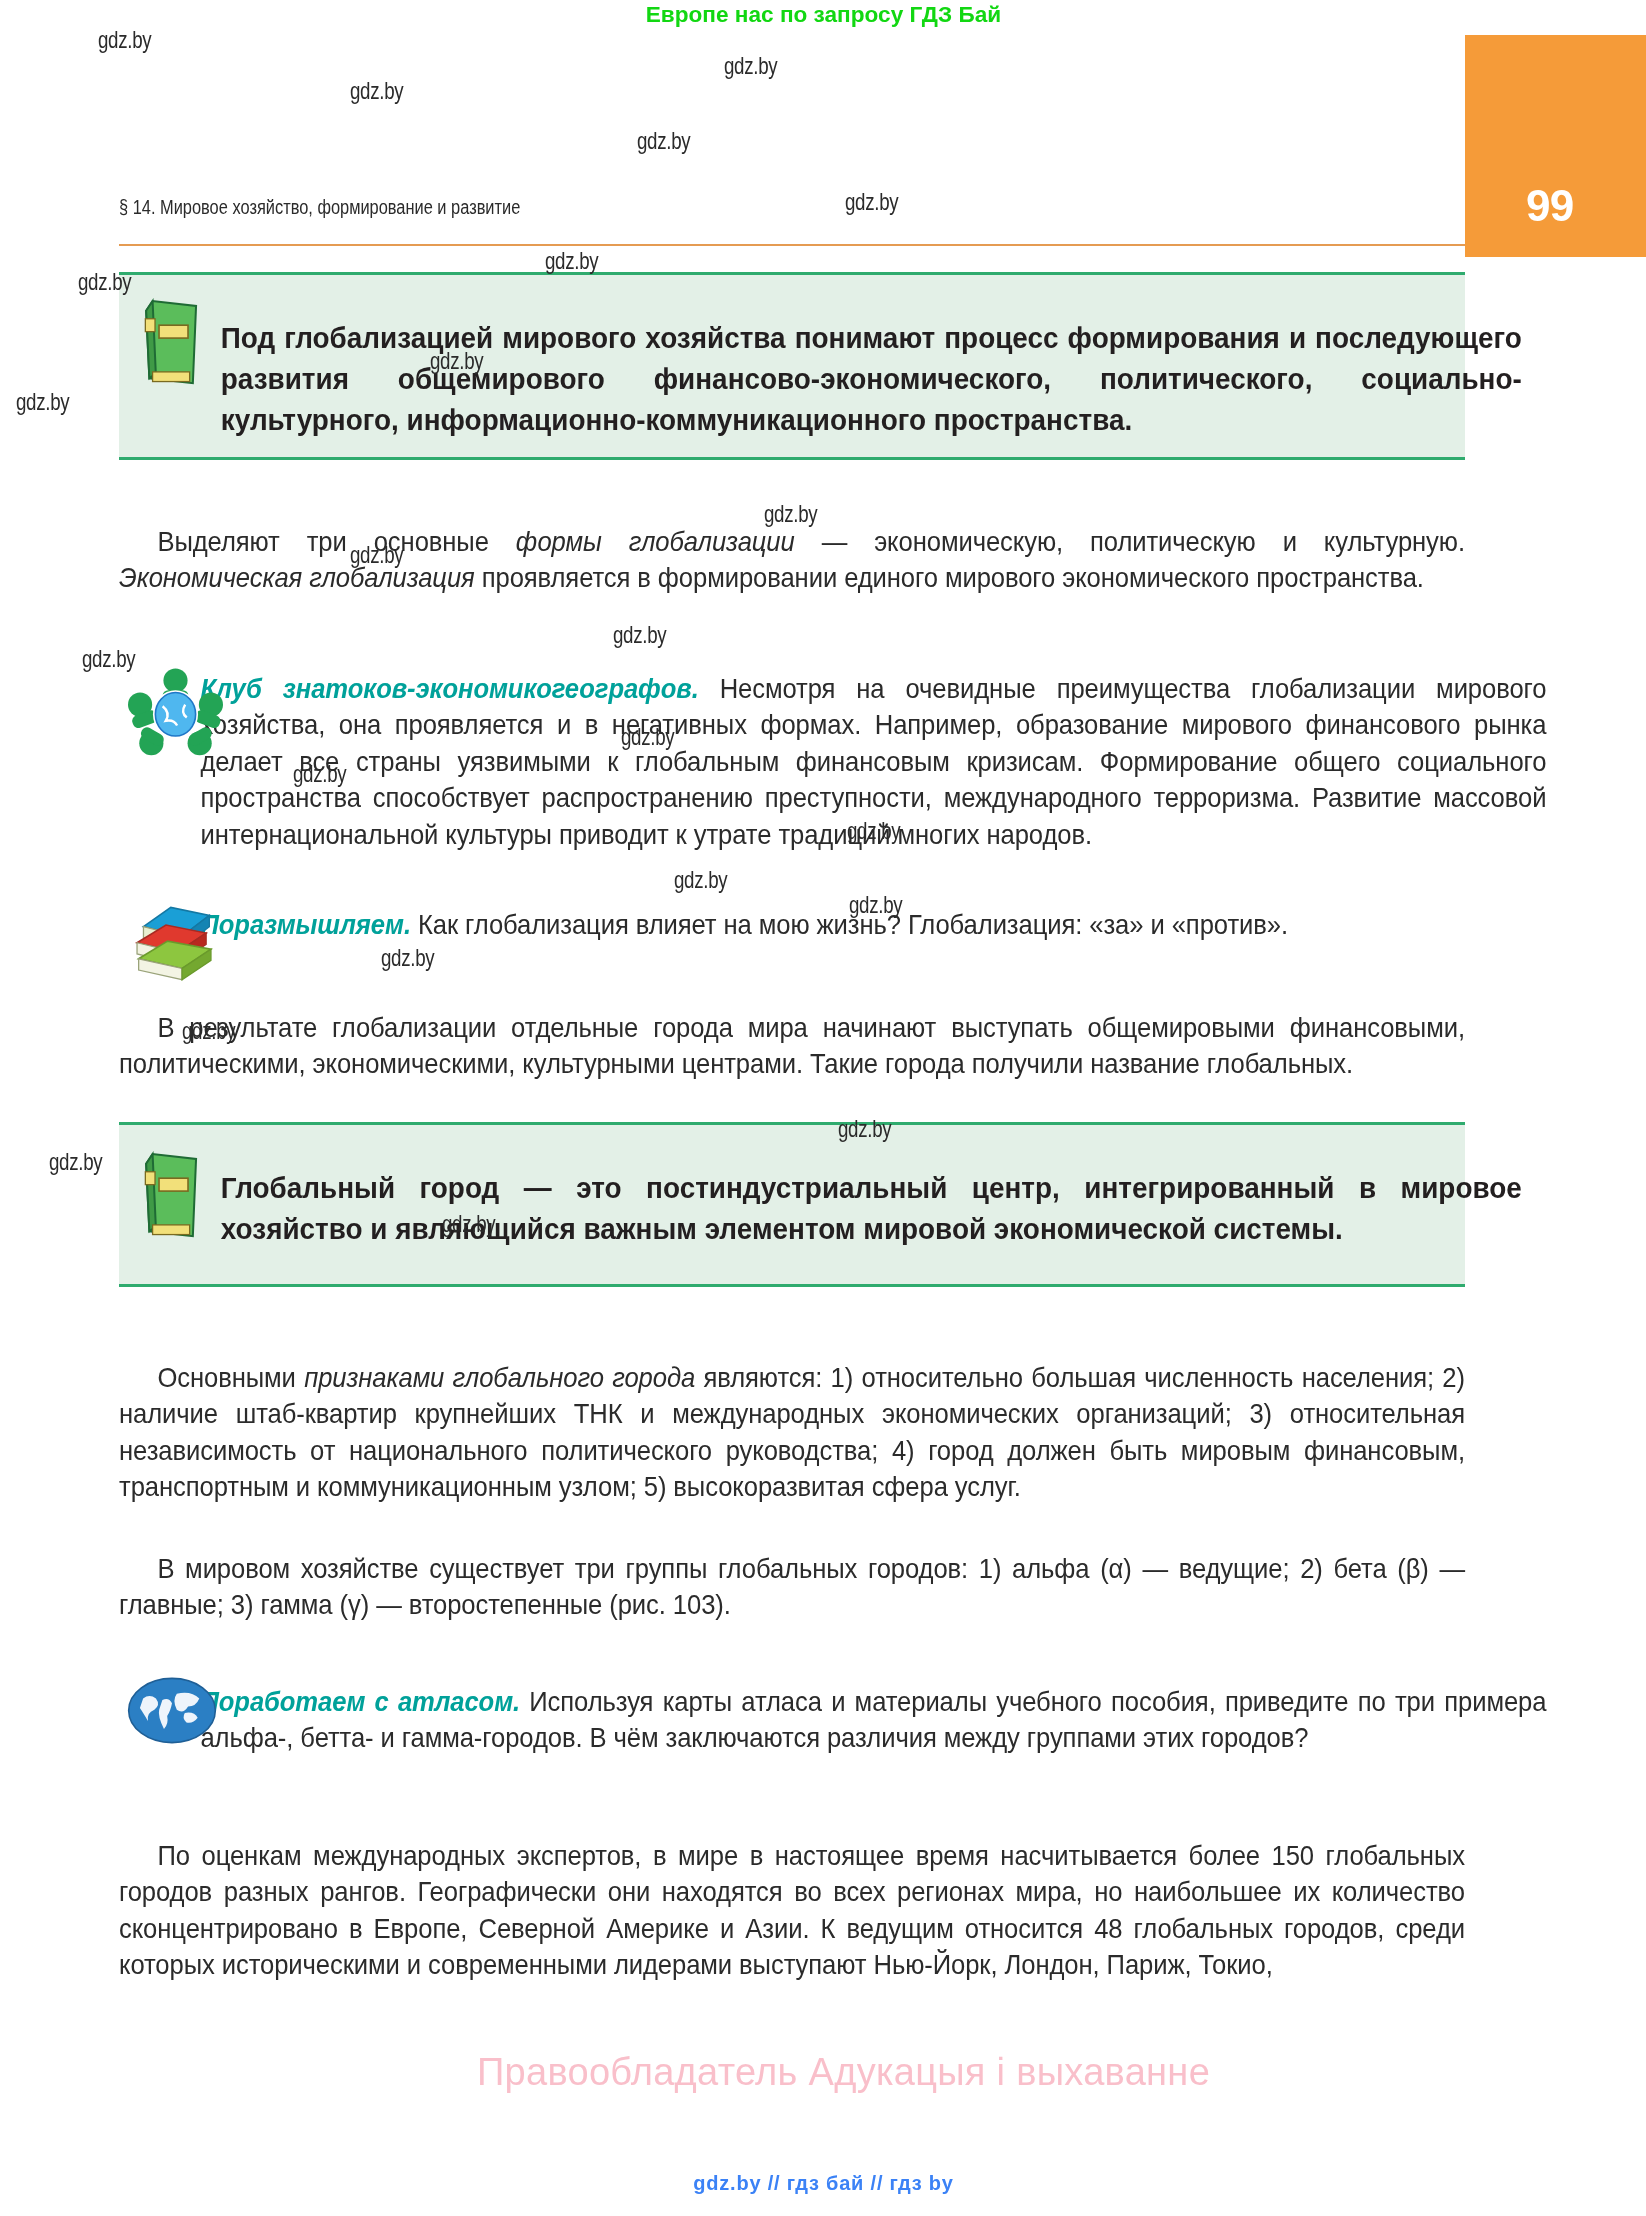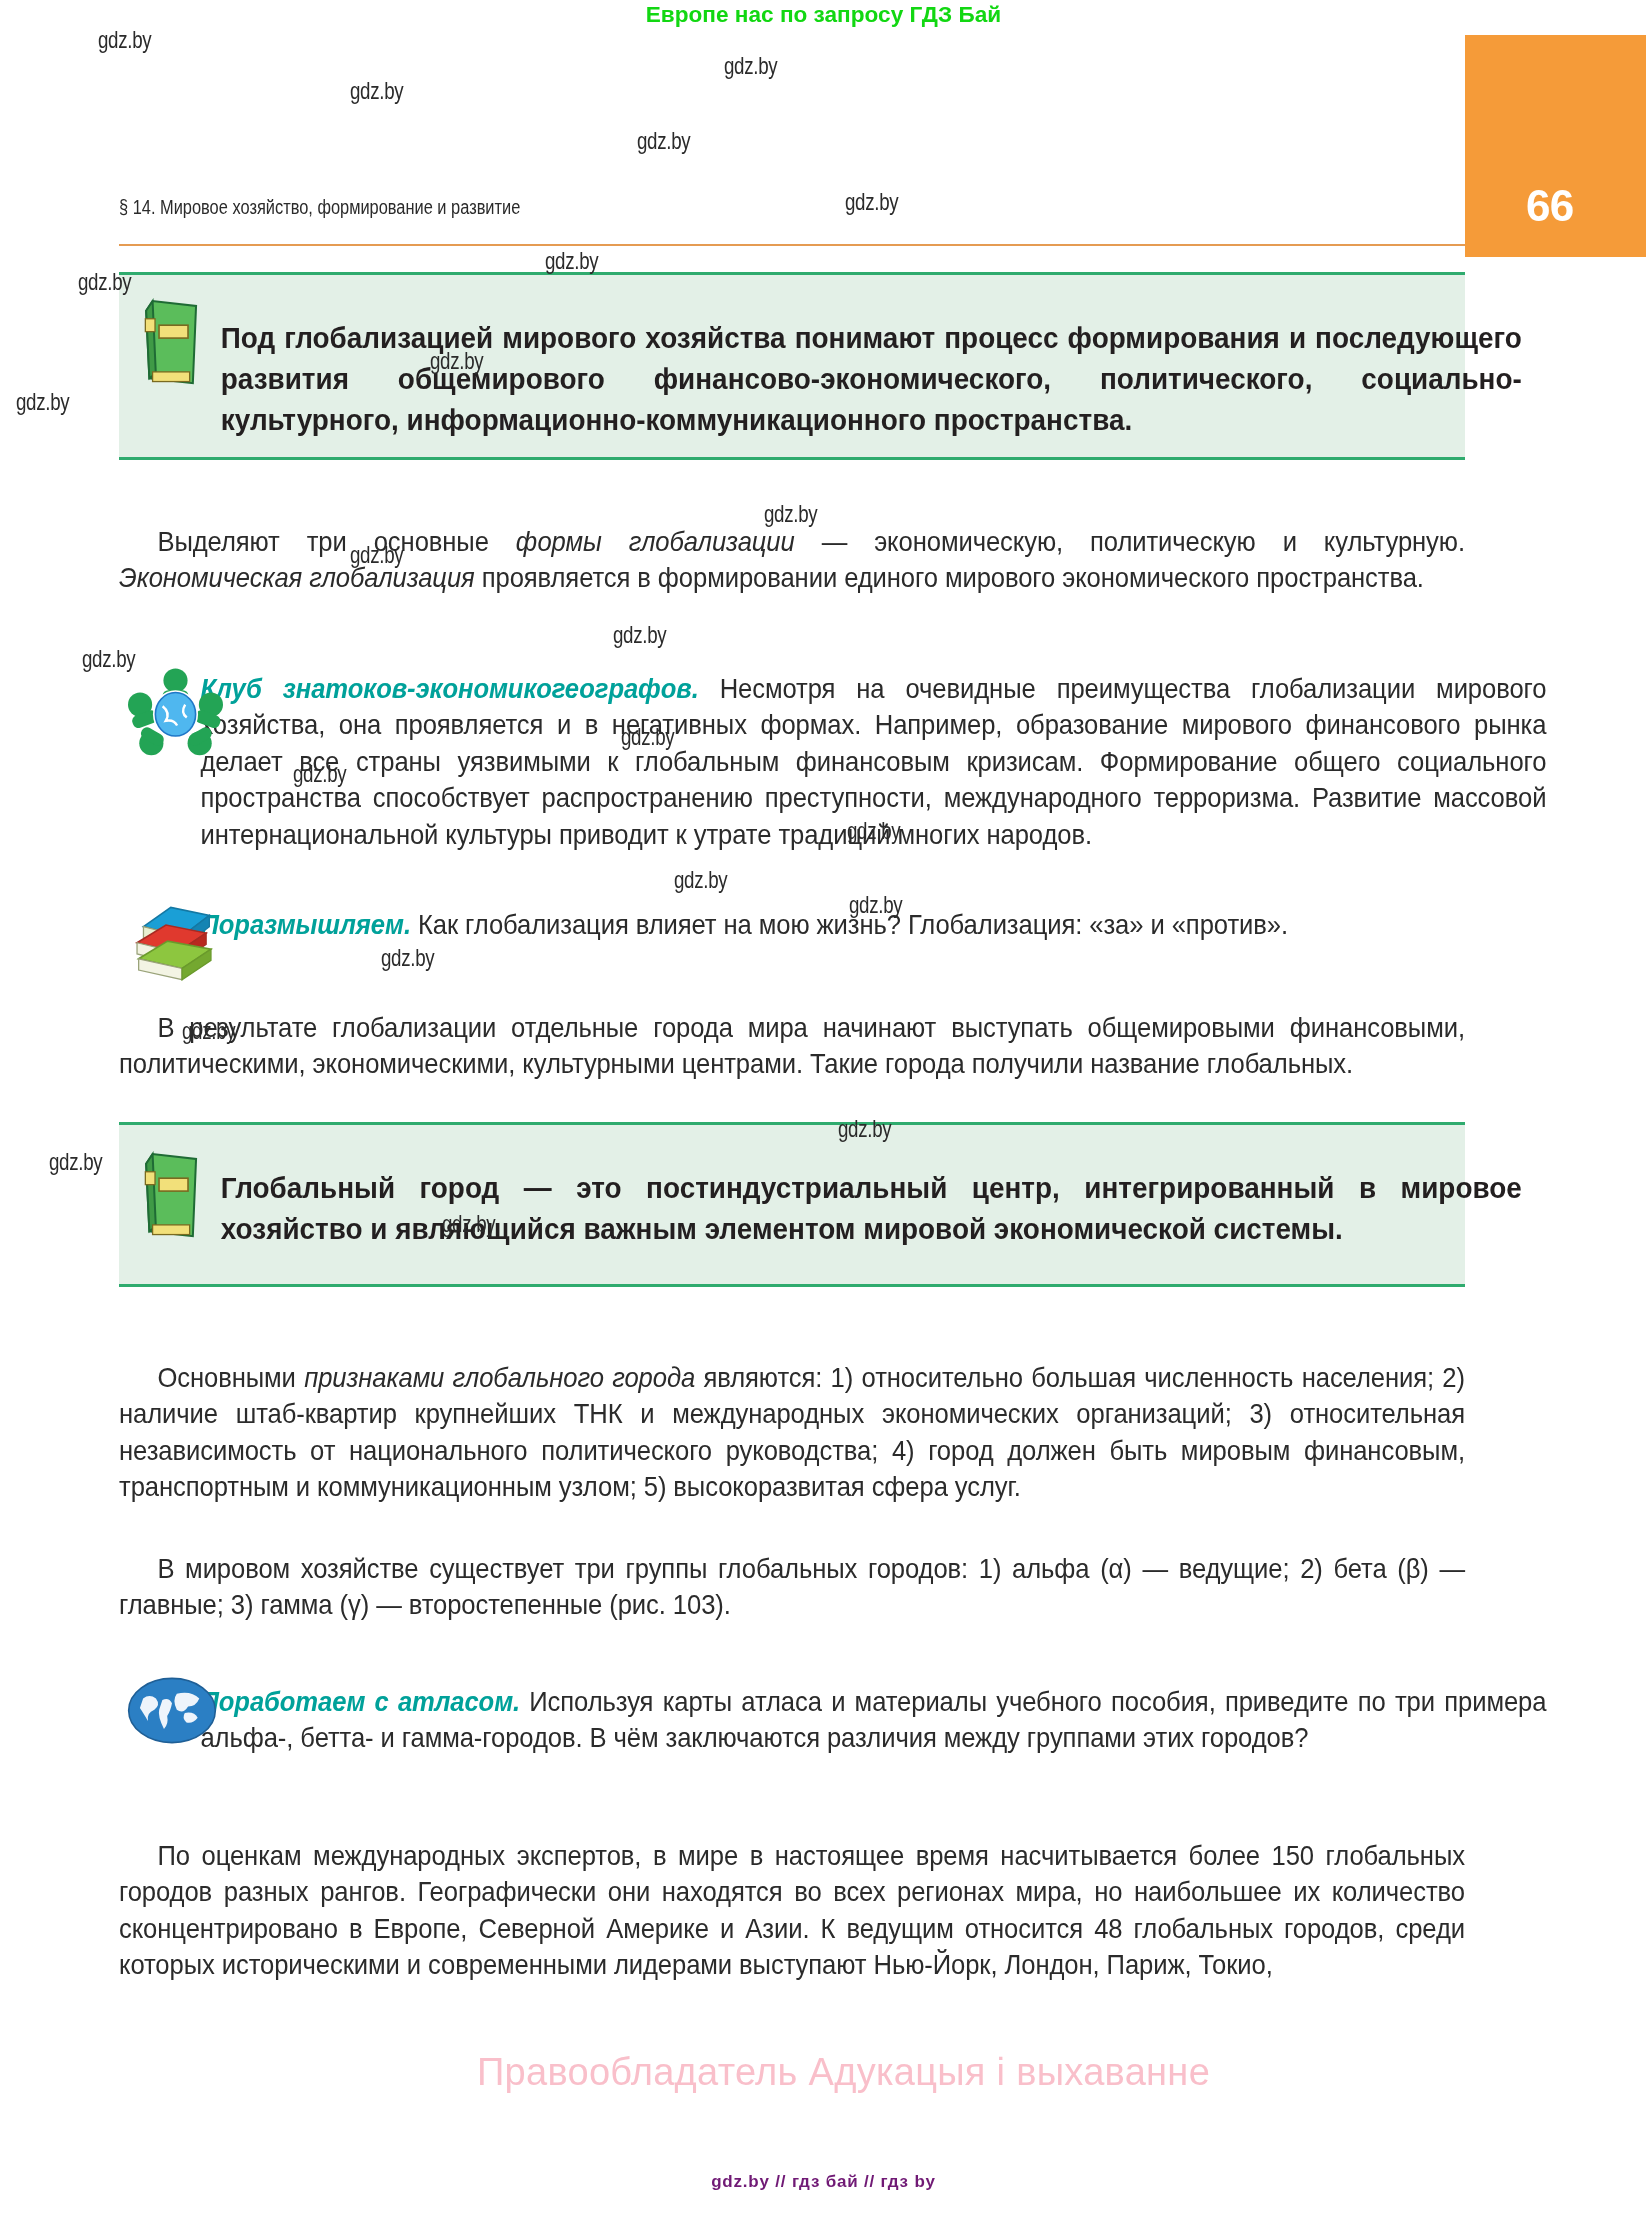--- a/index.html
+++ b/index.html
@@ -56,23 +56,23 @@
     z-index: 30;
     padding-left: 20px;
   }
   .bottomlinks {
     position: absolute;
     left: 0;
     top: 2172px;
     width: 1647px;
     text-align: center;
     font-family: "Liberation Sans", sans-serif;
-    font-size: 17px;
-    font-weight: bold;
-    color: #701a75;
+    font-size: 20px;
+    font-weight: bold;
+    color: #3b82f6;
     letter-spacing: 0.8px;
     z-index: 45;
   }
 
   
   .pagetab {
     position: absolute;
     left: 1465px;
     top: 35px;
     width: 181px;
@@ -165,21 +165,21 @@
   .icon-abs { position: absolute; z-index: 8; }
 </style>
 </head>
 <body>
 
 <div id="page">
 
   <div class="topbanner">Европе нас по запросу ГДЗ Бай</div>
 
   <div class="pagetab"></div>
-  <div class="pagenum">66</div>
+  <div class="pagenum">99</div>
 
   <div class="runhead">§ 14. Мировое хозяйство, формирование и развитие</div>
   <div class="rule-orange"></div>
 
   <div class="defbox" style="top:272px;">
     <div class="inner">
       <span class="icon-abs" style="left:19.3px; top:17.7px;">
         <svg width="63" height="95" viewBox="0 0 78 118">
           <polygon points="10,22 18,10 72,16 68,112 14,106" fill="#5bbd5b" stroke="#1f6b35" stroke-width="2.5"></polygon>
           <polygon points="10,22 18,10 22,100 14,106" fill="#3f9a46" stroke="#1f6b35" stroke-width="2.5"></polygon>

